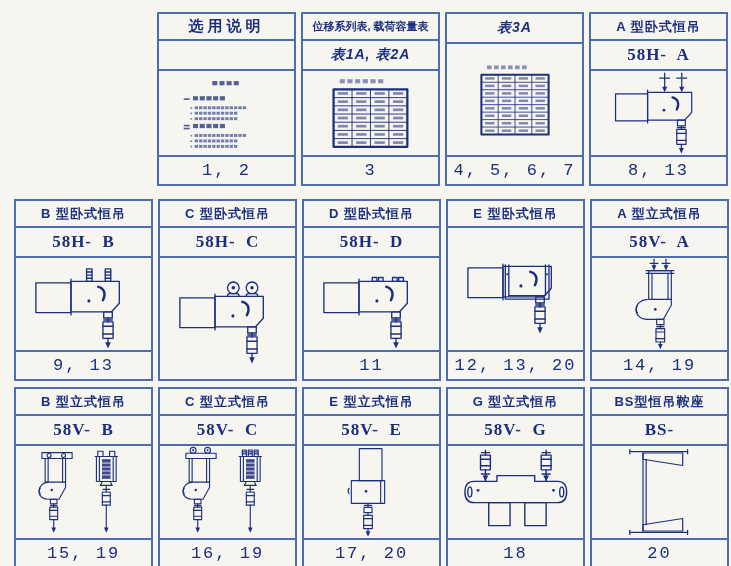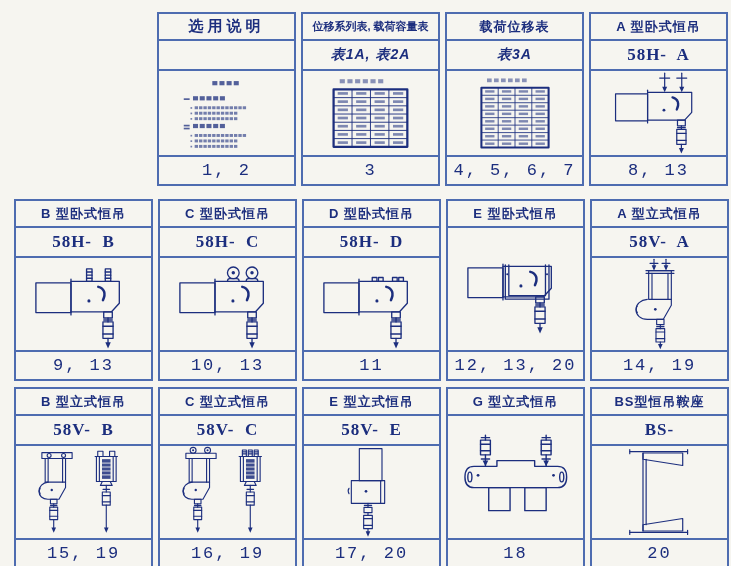--- a/index.html
+++ b/index.html
@@ -196,21 +196,20 @@
             <rect class="f" x="82" y="60.6" width="10" height="2.6" opacity="0.55"></rect>
             <rect class="f" x="28" y="68.6" width="10" height="2.6" opacity="0.55"></rect>
             <rect class="f" x="46" y="68.6" width="10" height="2.6" opacity="0.55"></rect>
             <rect class="f" x="64" y="68.6" width="10" height="2.6" opacity="0.55"></rect>
             <rect class="f" x="82" y="68.6" width="10" height="2.6" opacity="0.55"></rect>
           </svg>
         </div>
       <div class="cell-footer">3</div>
     </div>
     <div class="cell cjk-code">
-      <div class="cell-title">载荷位移表</div>
       <div class="cell-code">表3A</div>
       <div class="cell-body">
           <svg viewBox="0 0 120 90">
             <rect class="f" x="30" y="8" width="5" height="4" opacity="0.5"></rect>
             <rect class="f" x="37.5" y="8" width="5" height="4" opacity="0.5"></rect>
             <rect class="f" x="45" y="8" width="5" height="4" opacity="0.5"></rect>
             <rect class="f" x="52.5" y="8" width="5" height="4" opacity="0.5"></rect>
             <rect class="f" x="60" y="8" width="5" height="4" opacity="0.5"></rect>
             <rect class="f" x="67.5" y="8" width="5" height="4" opacity="0.5"></rect>
             <rect x="24" y="18" width="72" height="64" stroke-width="2.2"></rect>
@@ -336,21 +335,20 @@
   <circle class="f" cx="73" cy="55" r="2"></circle>
   <rect x="92" y="69" width="11" height="8"></rect>
   <path d="M97.5 77 V82"></path>
             <path d="M92 79.5 H103"></path>
   <rect x="91" y="82" width="13" height="21"></rect>
   <path d="M91 87.5 H104 M91 97.5 H104"></path>
   <path d="M97.5 103 V111"></path>
             <path class="f" d="M94 108 h7 L97.5 116 Z"></path>
           </svg>
         </div>
-      <div class="cell-footer">10, 13</div>
     </div>
     <div class="cell">
       <div class="cell-title">D 型卧式恒吊</div>
       <div class="cell-code">58H-  D</div>
       <div class="cell-body">
           <svg viewBox="0 0 132 118">
     <rect x="67" y="25" width="6" height="5"></rect>
             <rect x="75" y="25" width="6" height="5"></rect>
     <rect x="93" y="25" width="6" height="5"></rect>
             <rect x="101" y="25" width="6" height="5"></rect>
@@ -523,20 +521,21 @@
     <rect x="44.5" y="104" width="13" height="20"></rect>
             <path d="M44.5 109 H57.5 M44.5 119 H57.5"></path>
     <path d="M51 124 V131"></path>
             <path class="f" d="M47.5 128 h7 L51 136 Z"></path>
           </svg>
         </div>
       <div class="cell-footer">17, 20</div>
     </div>
     <div class="cell">
       <div class="cell-title">G 型立式恒吊</div>
+      <div class="cell-code">58V-  G</div>
       <div class="cell-body">
           <svg viewBox="0 0 158 106">
     <path d="M42 2 V8 M37 5 H47"></path>
     <rect x="36" y="8" width="12" height="18"></rect>
             <path d="M36 13 H48 M36 21 H48"></path>
     <path d="M42 26 V40"></path>
             <path d="M37 31 H47"></path>
             <path class="f" d="M38.5 33 h7 L42 40 Z"></path>
     <path d="M116 2 V8 M111 5 H121"></path>
     <rect x="110" y="8" width="12" height="18"></rect>

